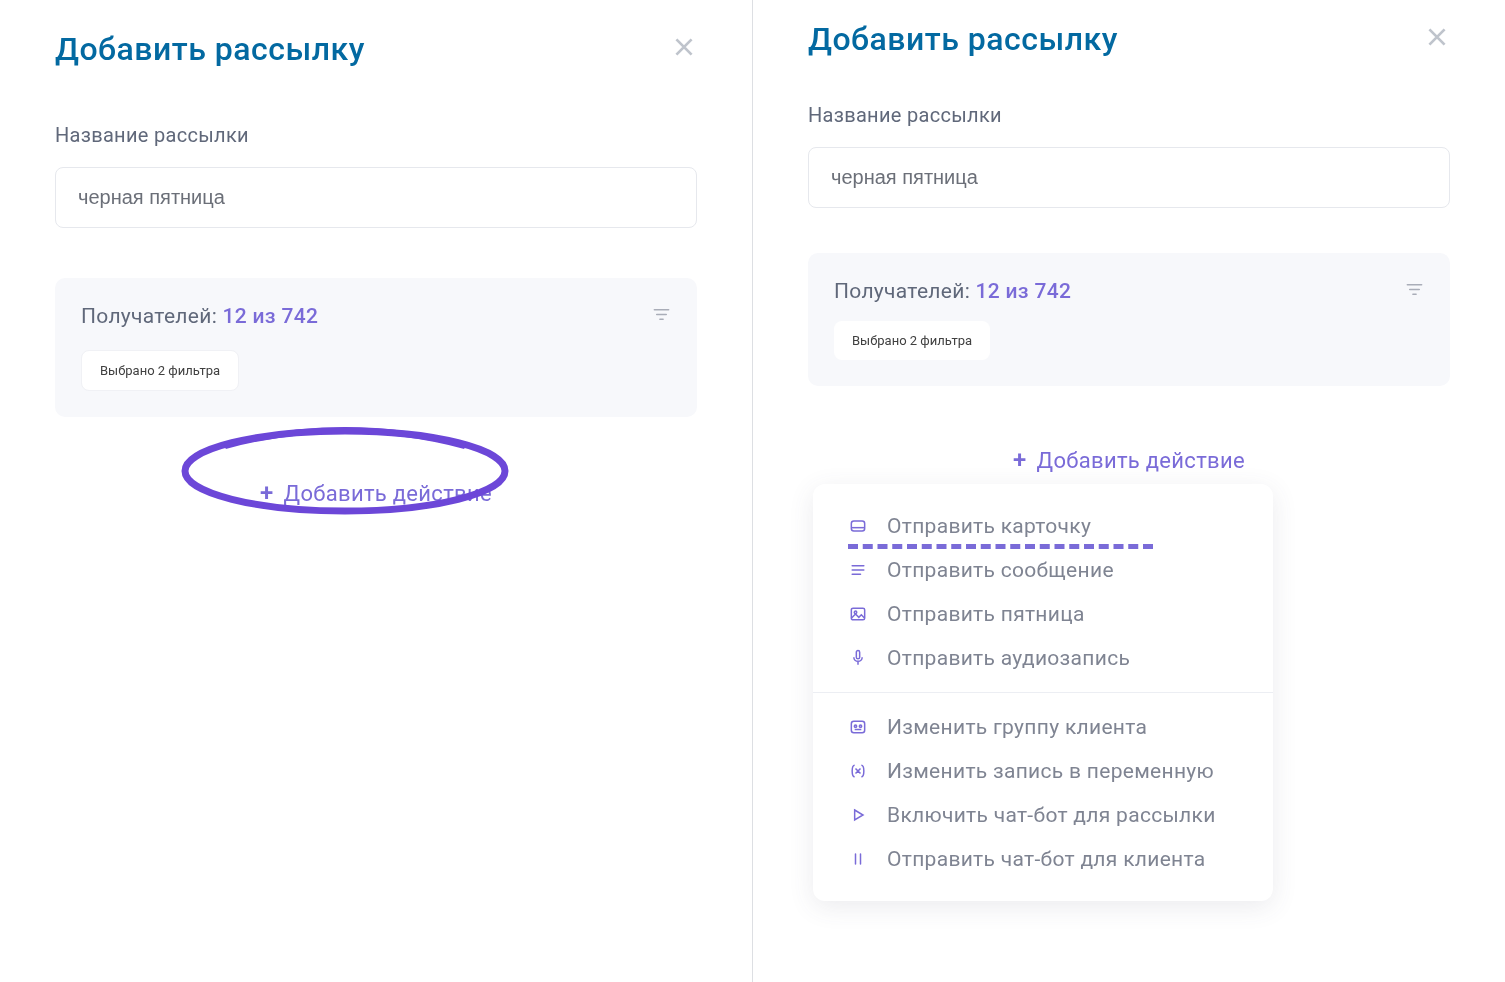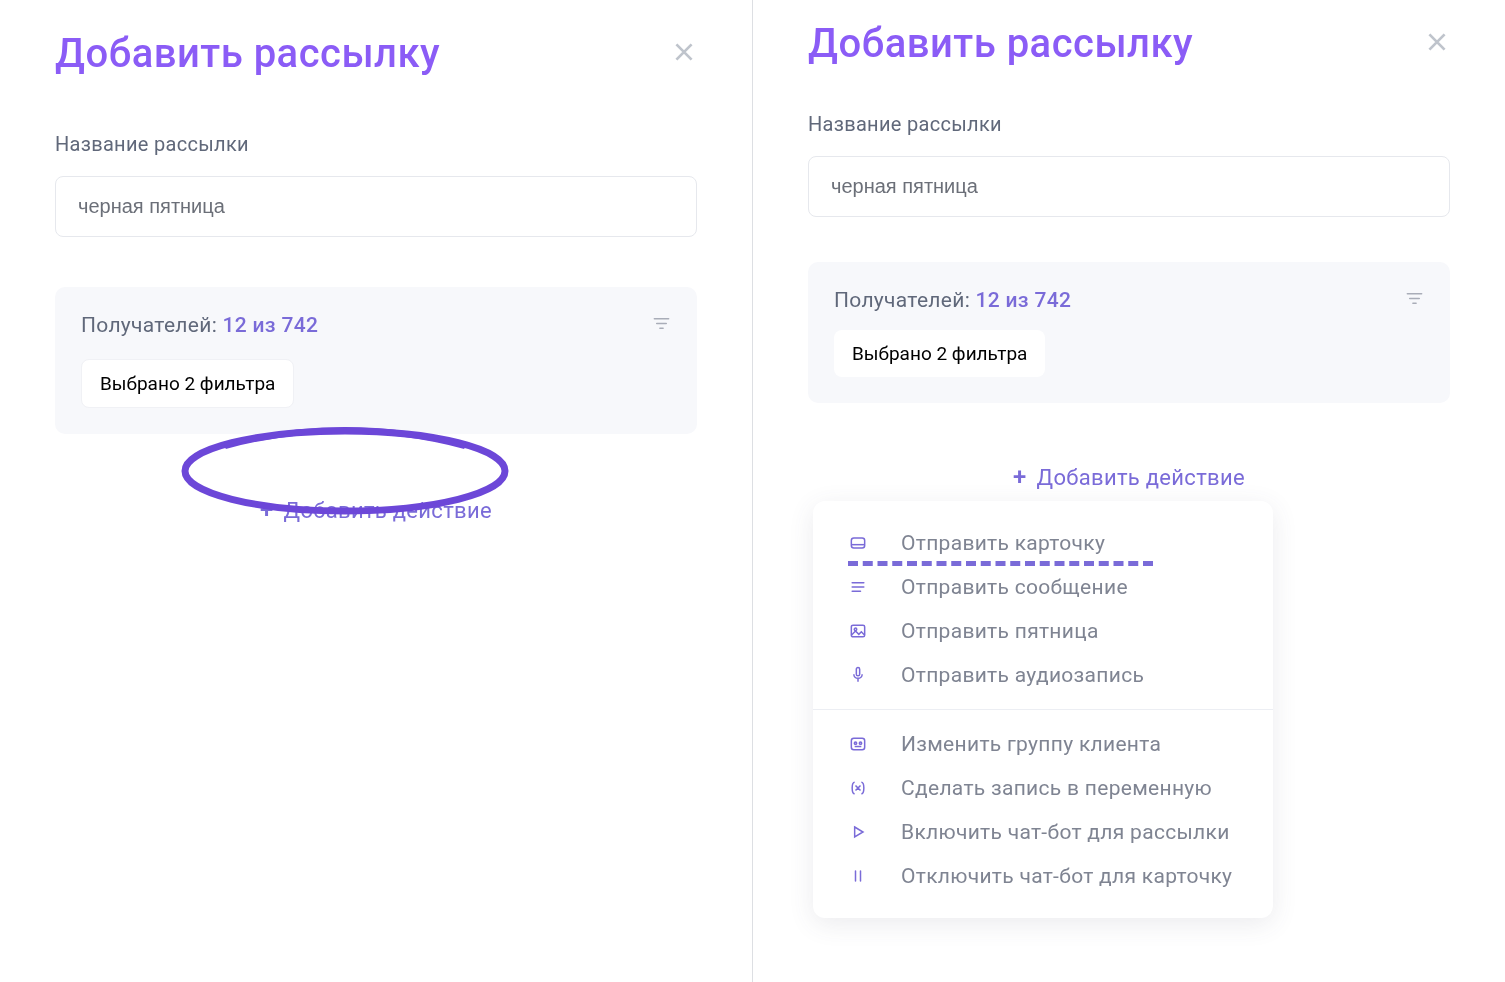--- a/index.html
+++ b/index.html
@@ -25,23 +25,23 @@
     .panel-header {
       display: flex;
       justify-content: space-between;
       align-items: center;
       margin-bottom: 55px;
     }
     .panel-right .panel-header {
       margin-bottom: 45px;
     }
     .panel-title {
-      font-size: 40px;
+      font-size: 32px;
       font-weight: 500;
-      color: #8b5cf6;
+      color: #0369a1;
       letter-spacing: 0.5px;
     }
     .close-btn {
       color: #bfc4cc;
       cursor: pointer;
       display: flex;
       align-items: center;
       justify-content: center;
     }
     .close-btn svg {
@@ -100,22 +100,22 @@
       stroke: #a9adb8;
       stroke-width: 2;
     }
     .filter-chip {
       display: inline-block;
       margin-top: 22px;
       background: #ffffff;
       border: 1px solid #f0f1f5;
       border-radius: 8px;
       padding: 12px 18px;
-      font-size: 19px;
-      color: #000000;
+      font-size: 13px;
+      color: #404040;
     }
     .panel-right .filter-chip {
       border: none;
       padding: 12px 18px;
       margin-top: 18px;
     }
     .add-action {
       margin-top: 62px;
       text-align: center;
     }
@@ -147,21 +147,21 @@
       margin-left: 5px;
       background: #ffffff;
       border-radius: 12px;
       box-shadow: 0 6px 26px rgba(70, 70, 100, 0.11);
       padding: 20px 0;
       width: 460px;
     }
     .dropdown-item {
       display: flex;
       align-items: center;
-      gap: 32px;
+      gap: 18px;
       padding: 10px 34px;
       font-size: 21px;
       color: #7f8492;
       cursor: pointer;
       letter-spacing: 0.3px;
     }
     .dropdown-item.highlighted {
       position: relative;
     }
     .dropdown-item.highlighted::after {
@@ -331,32 +331,32 @@
           </svg>
       </span>
       <span>Изменить группу клиента</span>
     </div>
     <div class="dropdown-item">
       <span class="dd-icon">
         <svg viewBox="0 0 24 24">
             <path d="M8 5C5 5 5 12 5 12s0 7 3 7M16 5c3 0 3 7 3 7s0 7-3 7M9 9l6 6M15 9l-6 6"></path>
           </svg>
       </span>
-      <span>Сделать запись в переменную</span>
+      <span>Изменить запись в переменную</span>
     </div>
     <div class="dropdown-item">
       <span class="dd-icon">
         <svg viewBox="0 0 24 24">
             <path d="M8 6l10 6-10 6V6z"></path>
           </svg>
       </span>
       <span>Включить чат-бот для рассылки</span>
     </div>
     <div class="dropdown-item">
       <span class="dd-icon">
         <svg viewBox="0 0 24 24">
             <path d="M9 6v12M15 6v12" stroke-linecap="round"></path>
           </svg>
       </span>
-      <span>Отключить чат-бот для карточку</span>
+      <span>Отправить чат-бот для клиента</span>
     </div>
   </div>
 </div>
 
 </body></html>

